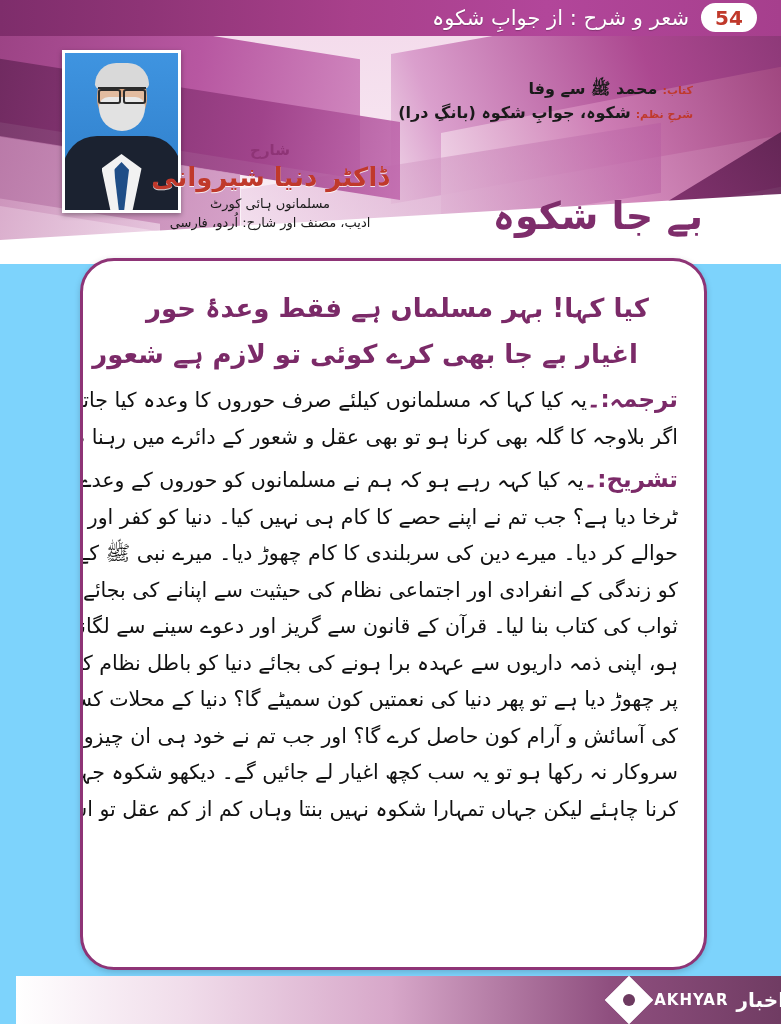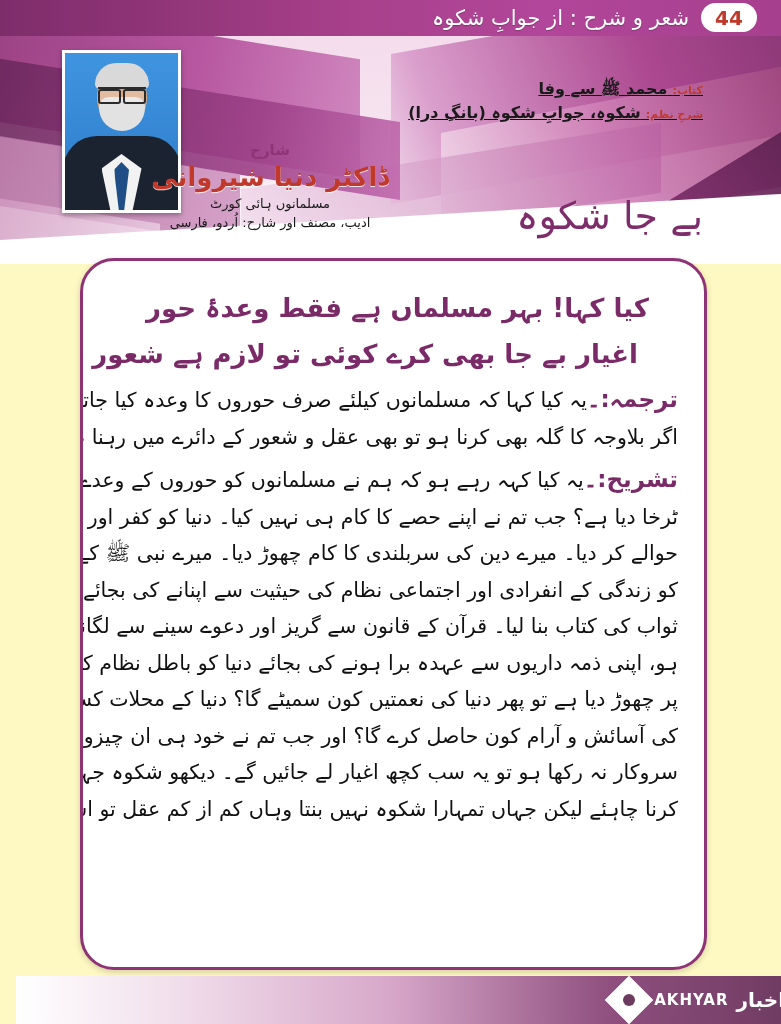--- a/index.html
+++ b/index.html
@@ -8,21 +8,21 @@
     width:781px;height:1024px;
     font-family:"DejaVu Sans","Liberation Sans",sans-serif;
     background:#ffffff;
     overflow:hidden;
     position:relative;
   }
   .page{
     position:absolute;inset:0;
     width:781px;height:1024px;
     overflow:hidden;
-    background:#fef9c3;
+    background:#7dd3fc;
   }
 
   
   .topbar{
     position:absolute;top:0;left:0;width:781px;height:36px;
     background:linear-gradient(90deg,#7e2d6b 0%,#8e3476 18%,#a8408b 45%,#b2469a 70%,#a63f8d 100%);
     z-index:9;
   }
   .topbar-title{
     position:absolute;right:92px;top:2px;
@@ -165,34 +165,34 @@
   }
   .sharih-name{
     font-size:26px;color:#c0392b;font-weight:bold;line-height:34px;
     text-shadow:0 1px 0 rgba(255,255,255,.8);
   }
   .sharih-sub1{font-size:13px;color:#1a1a1a;line-height:19px;}
   .sharih-sub2{font-size:13px;color:#1a1a1a;line-height:19px;}
 
   
   .meta{
-    position:absolute;right:78px;top:78px;width:330px;
-    text-align:left;direction:rtl;z-index:7;text-decoration:underline;
+    position:absolute;right:88px;top:78px;width:330px;
+    text-align:left;direction:rtl;z-index:7;
   }
   .meta-row{
     display:block;white-space:nowrap;line-height:22px;
     text-align:right;
   }
   .meta-key{color:#c0392b;font-size:11px;font-weight:bold;}
   .meta-val{color:#1a1a1a;font-size:16px;font-weight:bold;}
 
   
   .main-title{
     position:absolute;right:78px;top:192px;z-index:8;
-    font-size:38px;color:#7e2d6b;font-weight:normal;
+    font-size:38px;color:#7e2d6b;font-weight:bold;
     direction:rtl;line-height:48px;
     text-shadow:0 1px 1px rgba(255,255,255,.7);
   }
 
   
   .card{
     position:absolute;left:80px;top:258px;width:621px;height:706px;
     background:#ffffff;
     border:3px solid #8e3476;
     border-radius:34px;
@@ -252,21 +252,21 @@
   }
 </style>
 </head>
 <body>
 
 <div class="page">
 
   <div class="topbar">
     <div class="topbar-title">شعر و شرح : از جوابِ شکوہ</div>
     <div class="page-badge">
-      <span>44</span>
+      <span>54</span>
     </div>
   </div>
 
   <div class="banner">
     <div class="band-right"></div>
     <div class="band-right2"></div>
     <div class="band-right3"></div>
     <div class="wedge-dark"></div>
     <div class="band-a"></div>
     <div class="band-b"></div>

